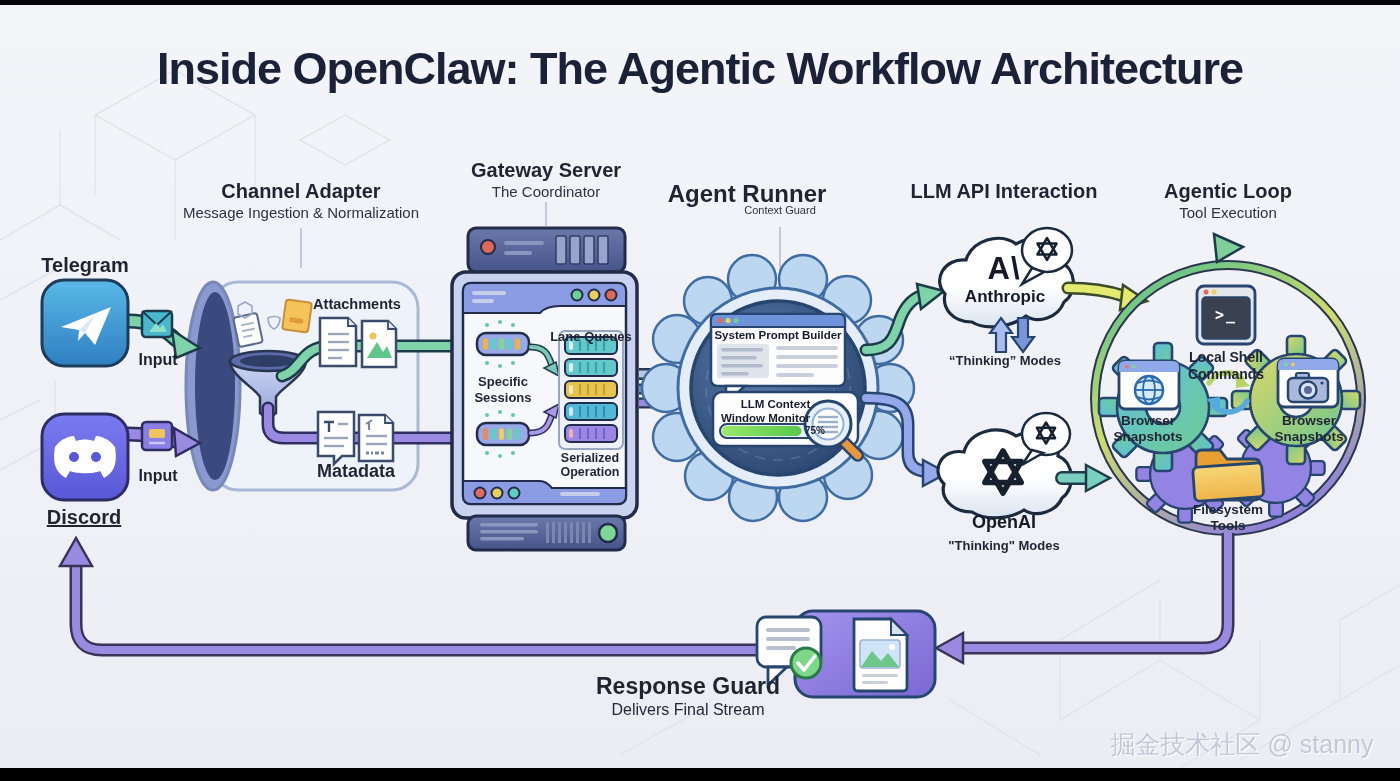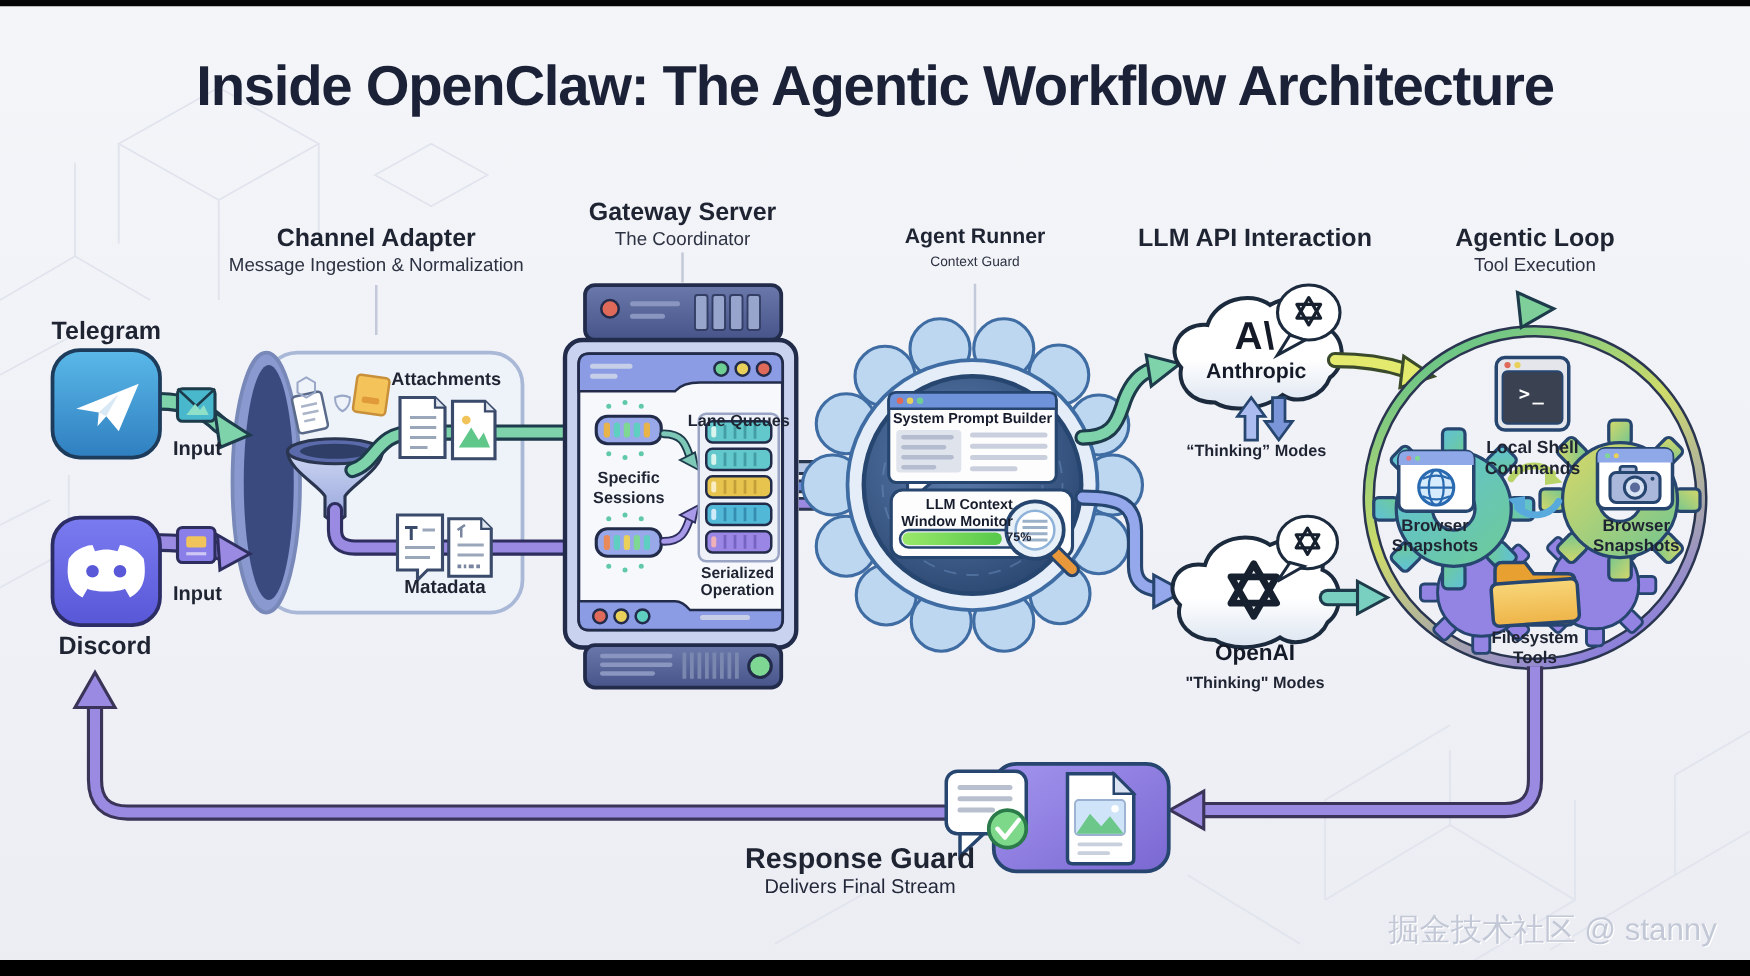--- a/index.html
+++ b/index.html
@@ -8,32 +8,32 @@
        font-family:"Liberation Sans",sans-serif;}
   #art{position:absolute;left:0;top:0;}
   .bar{position:absolute;left:0;width:1400px;background:#050507;}
   #bar-top{top:0;height:5px;}
   #bar-bot{top:768px;height:13px;background:#000;}
   .lbl{position:absolute;color:#1f2433;white-space:pre-line;text-align:center;
        transform:translateX(-50%);line-height:1.22;}
   #l-title{left:700px;top:42px;font-size:45px;font-weight:800;color:#1b2136;letter-spacing:-1px;white-space:nowrap;}
   #l-telegram{left:85px;top:253px;font-size:20px;font-weight:700;}
   #l-input-t{left:158px;top:350px;font-size:16px;font-weight:700;}
-  #l-discord{left:84px;top:505px;font-size:20px;font-weight:700;}
+  #l-discord{left:84px;top:505px;font-size:20px;font-weight:700;text-decoration:underline;}
   #l-input-d{left:158px;top:466px;font-size:16px;font-weight:700;}
   #l-ca-t{left:301px;top:179px;font-size:20px;font-weight:700;}
   #l-ca-s{left:301px;top:204px;font-size:15px;color:#2c3242;}
   #l-attach{left:357px;top:296px;font-size:14.5px;font-weight:700;}
-  #l-meta{left:356px;top:461px;font-size:15px;font-weight:700;}
+  #l-meta{left:356px;top:461px;font-size:18px;font-weight:700;}
   #l-gw-t{left:546px;top:158px;font-size:20px;font-weight:700;}
   #l-gw-s{left:546px;top:183px;font-size:15px;color:#2c3242;}
   #l-lane{left:591px;top:311px;font-size:13px;font-weight:700;margin-top:18px;}
   #l-sess{left:503px;top:374px;font-size:13px;font-weight:700;}
   #l-serial{left:590px;top:451px;font-size:12.5px;font-weight:700;line-height:1.15;}
-  #l-ar-t{left:780px;top:179px;font-size:17px;font-weight:700;}
+  #l-ar-t{left:747px;top:179px;font-size:24px;font-weight:700;}
   #l-ar-s{left:780px;top:204px;font-size:11px;color:#2c3242;}
   #l-spb{left:778px;top:328px;font-size:11.5px;font-weight:700;color:#161c2c;white-space:nowrap;}
   #l-monitor{left:721px;top:397px;font-size:11.5px;font-weight:700;transform:none;text-align:right;color:#161c2c;}
   #l-pct{left:815px;top:425px;font-size:10px;font-weight:700;color:#20263a;}
   #l-llm-t{left:1004px;top:179px;font-size:20px;font-weight:700;}
   #l-amark{left:1004px;top:250px;font-size:31px;font-weight:800;letter-spacing:1px;color:#141a28;}
   #l-anthropic{left:1005px;top:287px;font-size:17px;font-weight:700;color:#141a28;}
   #l-think-t{left:1005px;top:353px;font-size:13px;font-weight:700;}
   #l-openai{left:1004px;top:512px;font-size:18px;font-weight:700;color:#141a28;}
   #l-think-b{left:1004px;top:538px;font-size:13px;font-weight:700;}

